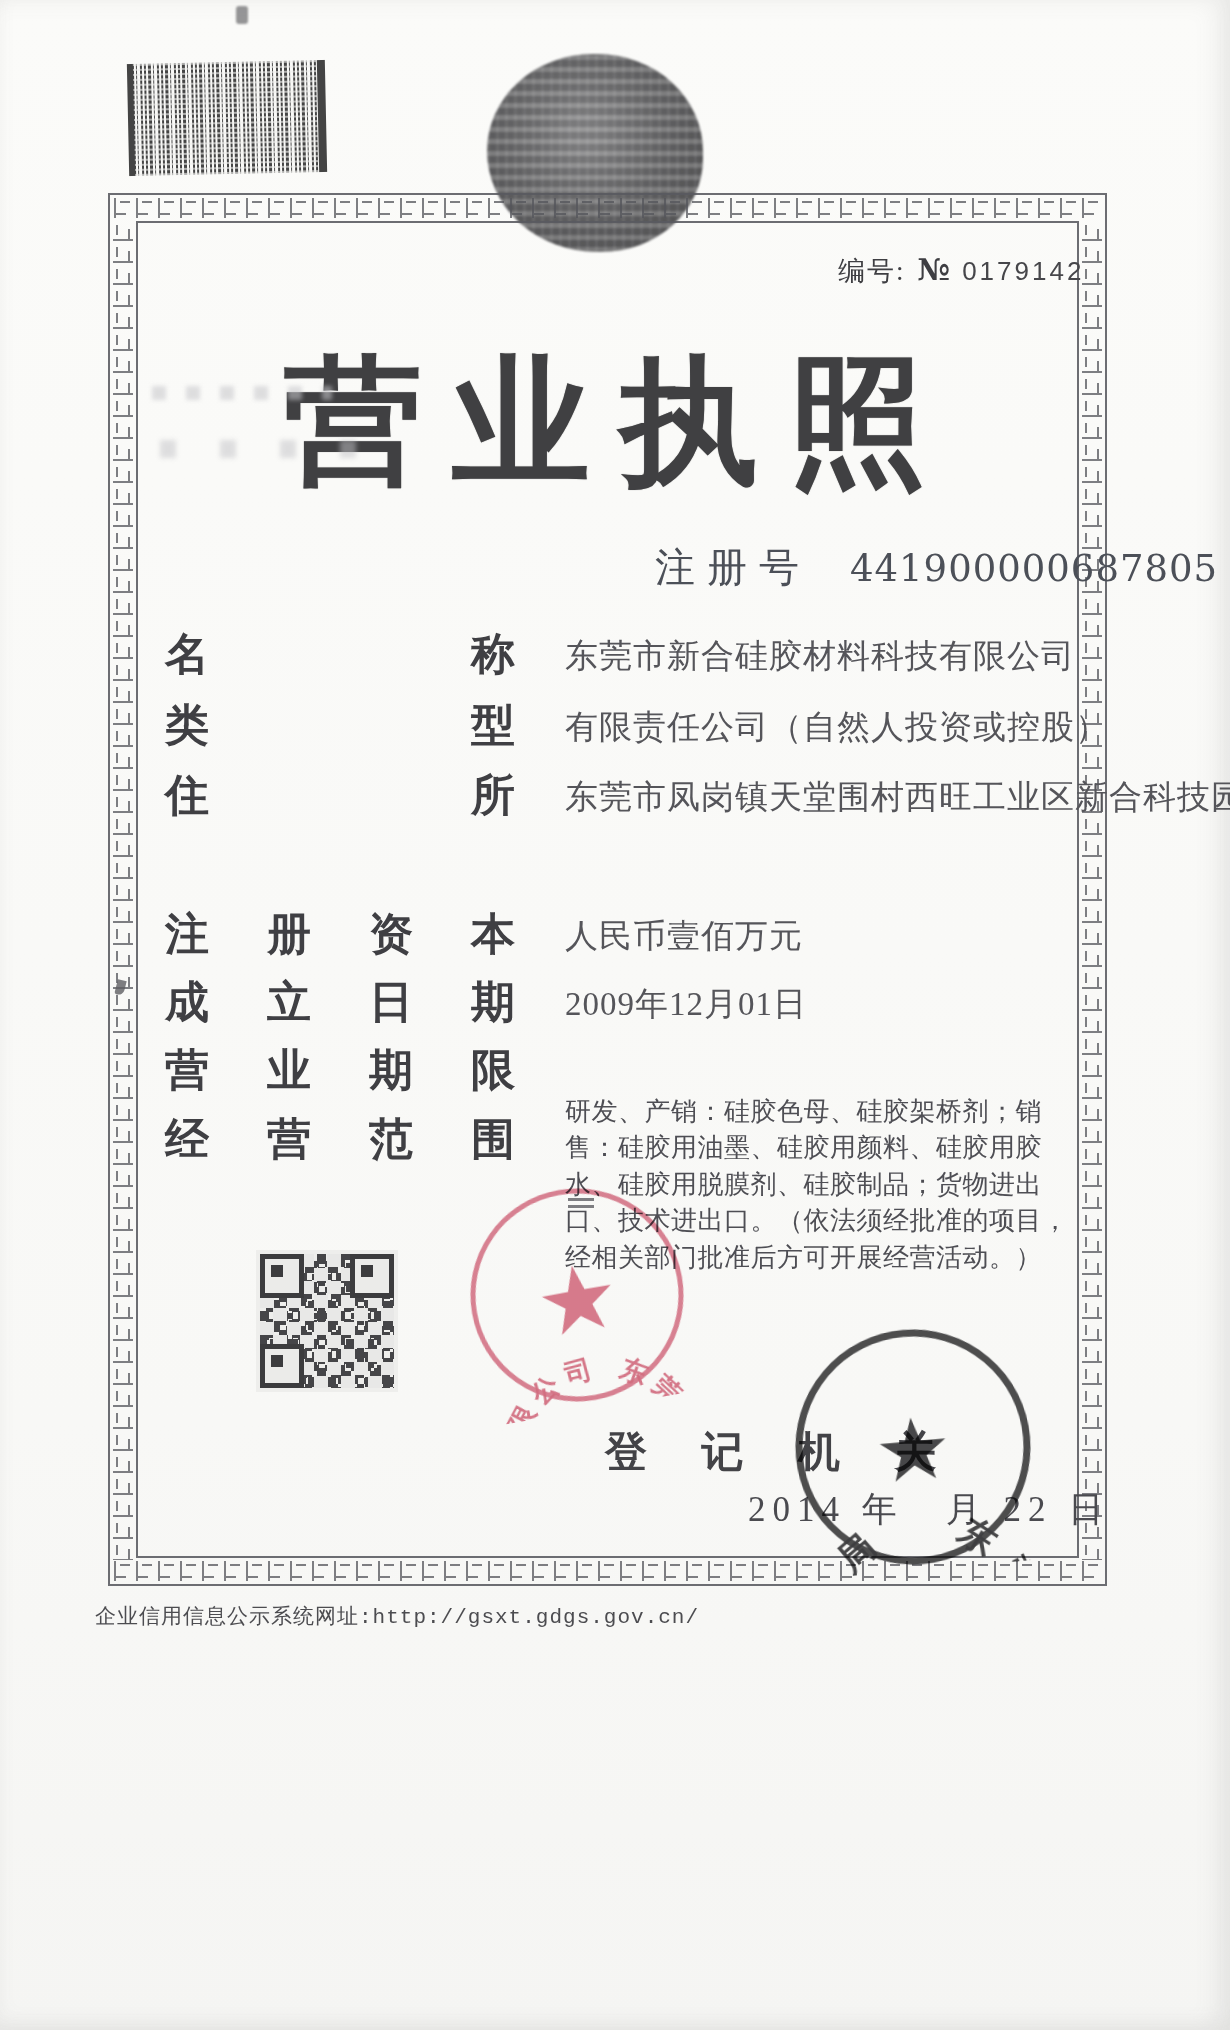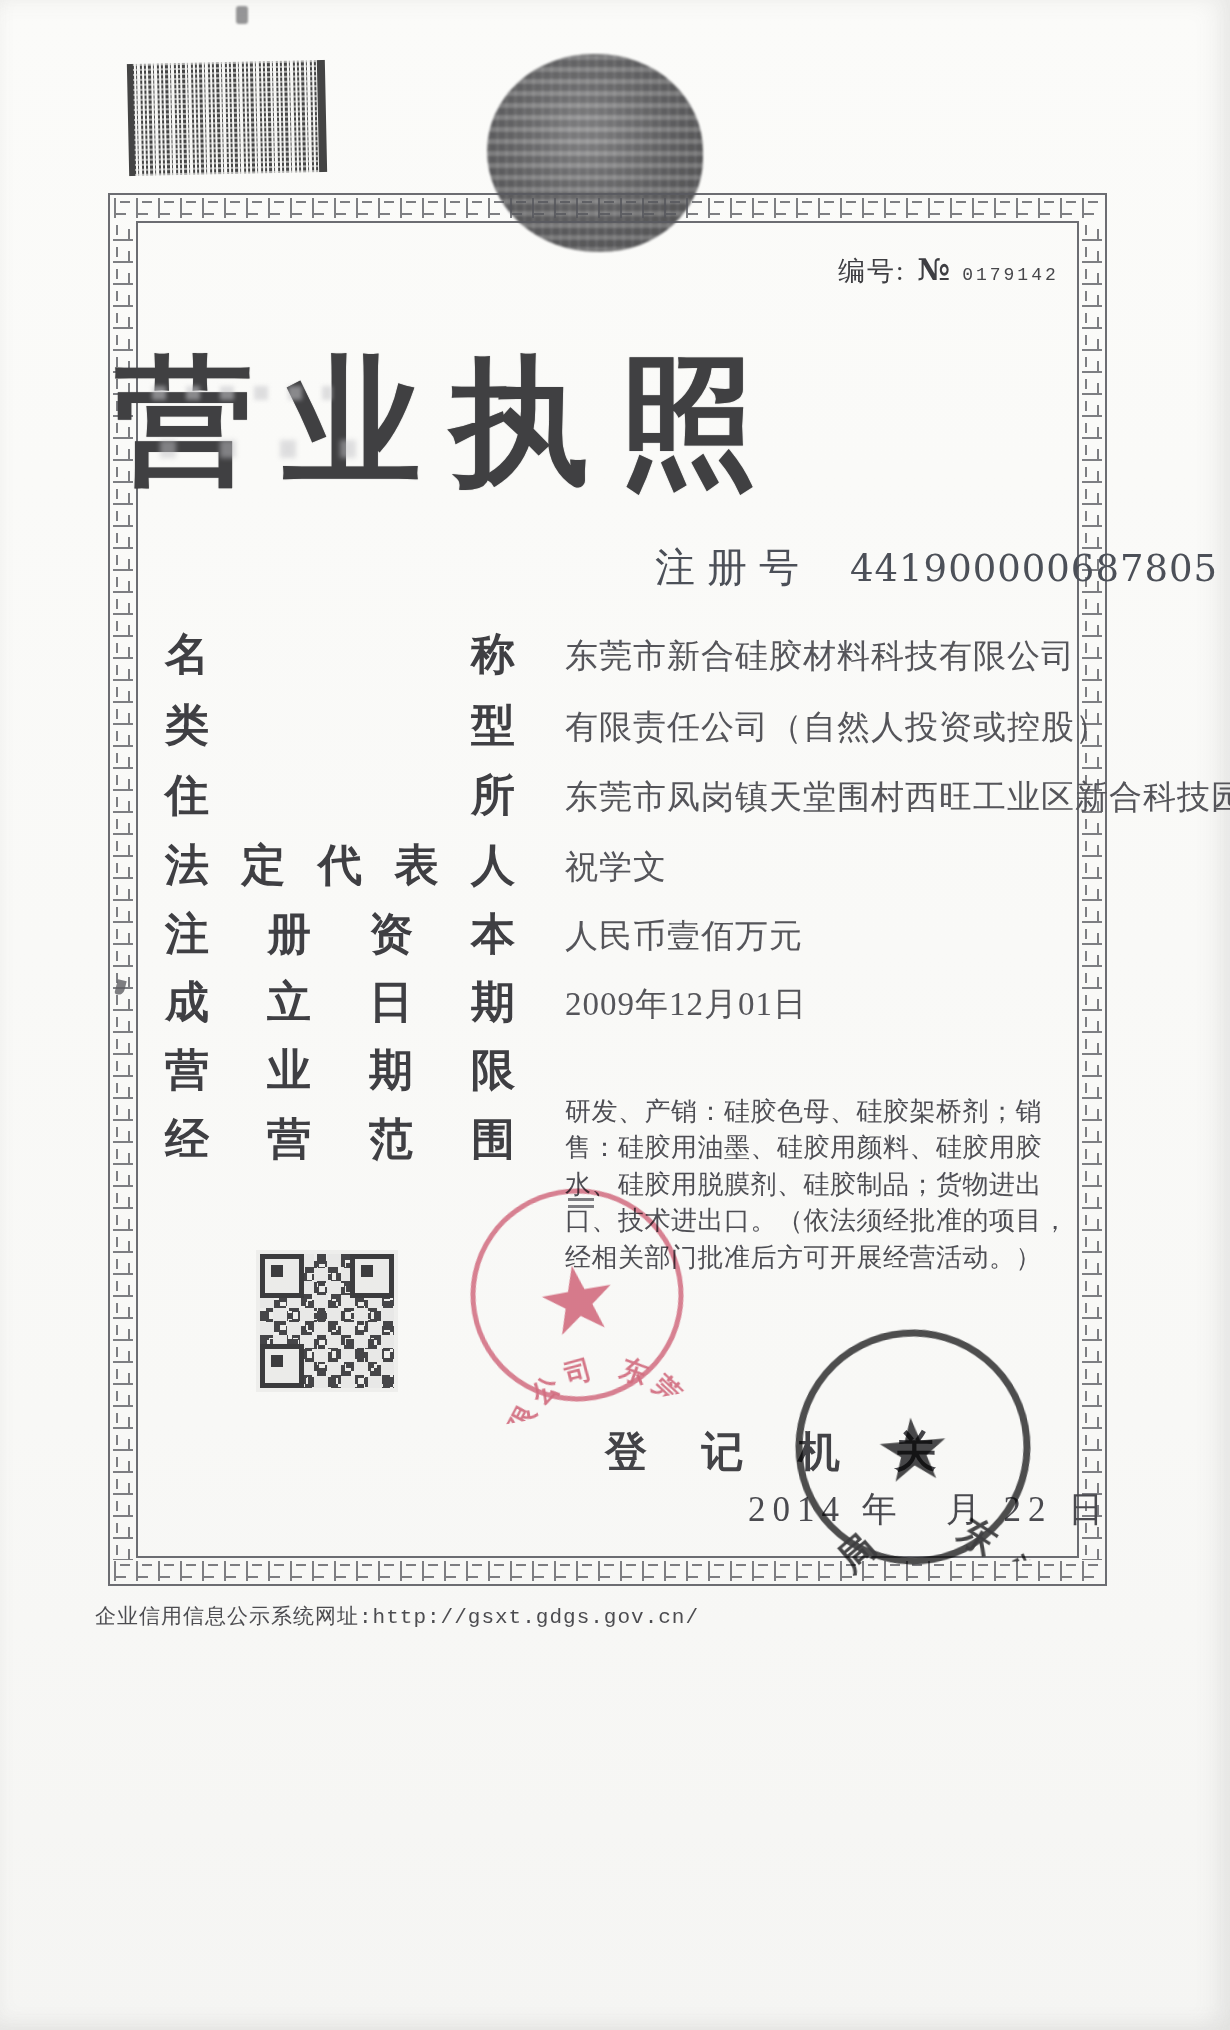--- a/index.html
+++ b/index.html
@@ -68,25 +68,25 @@
   }
   .strip.v.left{left:3px}
   .strip.v.right{right:3px}
   
   .serial{
     position:absolute;left:838px;top:252px;display:flex;align-items:baseline;gap:12px;
     color:#3e3e42;
   }
   .serial .s-label{font-size:27px;letter-spacing:2px;font-family:"Liberation Serif",serif;}
   .serial .s-no{font-size:30px;font-weight:bold;font-family:"DejaVu Serif",serif;}
-  .serial .s-num{font-size:18px;letter-spacing:3px;font-family:Liberation Mono, monospace;color:#46464a;}
+  .serial .s-num{font-size:26px;letter-spacing:3px;font-family:Liberation Sans, sans-serif;color:#46464a;}
   
   .title{
     position:absolute;left:85px;top:330px;width:1010px;
-    font-size:138px;font-weight:900;
+    text-align:center;font-size:138px;font-weight:900;
     letter-spacing:30px;padding-left:30px;
     color:#3d3d3f;
     font-family:"Liberation Serif",serif;
     text-shadow:0 0 1px rgba(60,60,60,.6);
     filter:contrast(.95);
   }
   
   .regline{position:absolute;left:655px;top:540px;display:flex;align-items:baseline;gap:39px;color:#4c5058;}
   .regline .r-label{font-size:40px;letter-spacing:12px;font-family:"Liberation Serif",serif;}
   .regline .r-num{font-size:37px;letter-spacing:1px;font-family:"DejaVu Serif",serif;}
@@ -192,24 +192,20 @@
     <div class="val">东莞市新合硅胶材料科技有限公司</div>
   </div>
   <div class="row" style="top:696px">
     <div class="lbl">类型</div>
     <div class="val">有限责任公司（自然人投资或控股）</div>
   </div>
   <div class="row" style="top:766px">
     <div class="lbl">住所</div>
     <div class="val">东莞市凤岗镇天堂围村西旺工业区新合科技园</div>
   </div>
-  <div class="row" style="top:836px">
-    <div class="lbl">法定代表人</div>
-    <div class="val">祝学文</div>
-  </div>
   <div class="row" style="top:905px">
     <div class="lbl">注册资本</div>
     <div class="val">人民币壹佰万元</div>
   </div>
   <div class="row" style="top:973px">
     <div class="lbl">成立日期</div>
     <div class="val">2009年12月01日</div>
   </div>
   <div class="row" style="top:1041px">
     <div class="lbl">营业期限</div>

